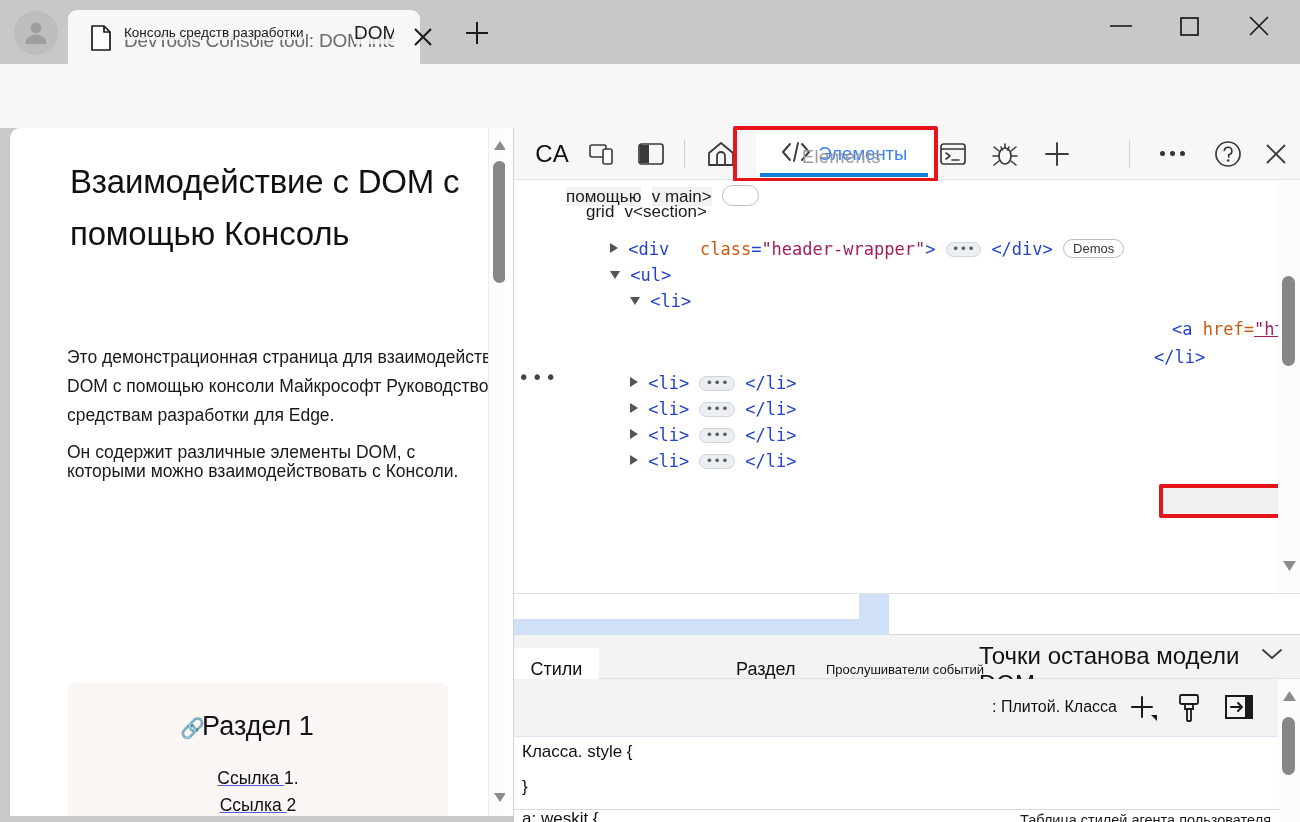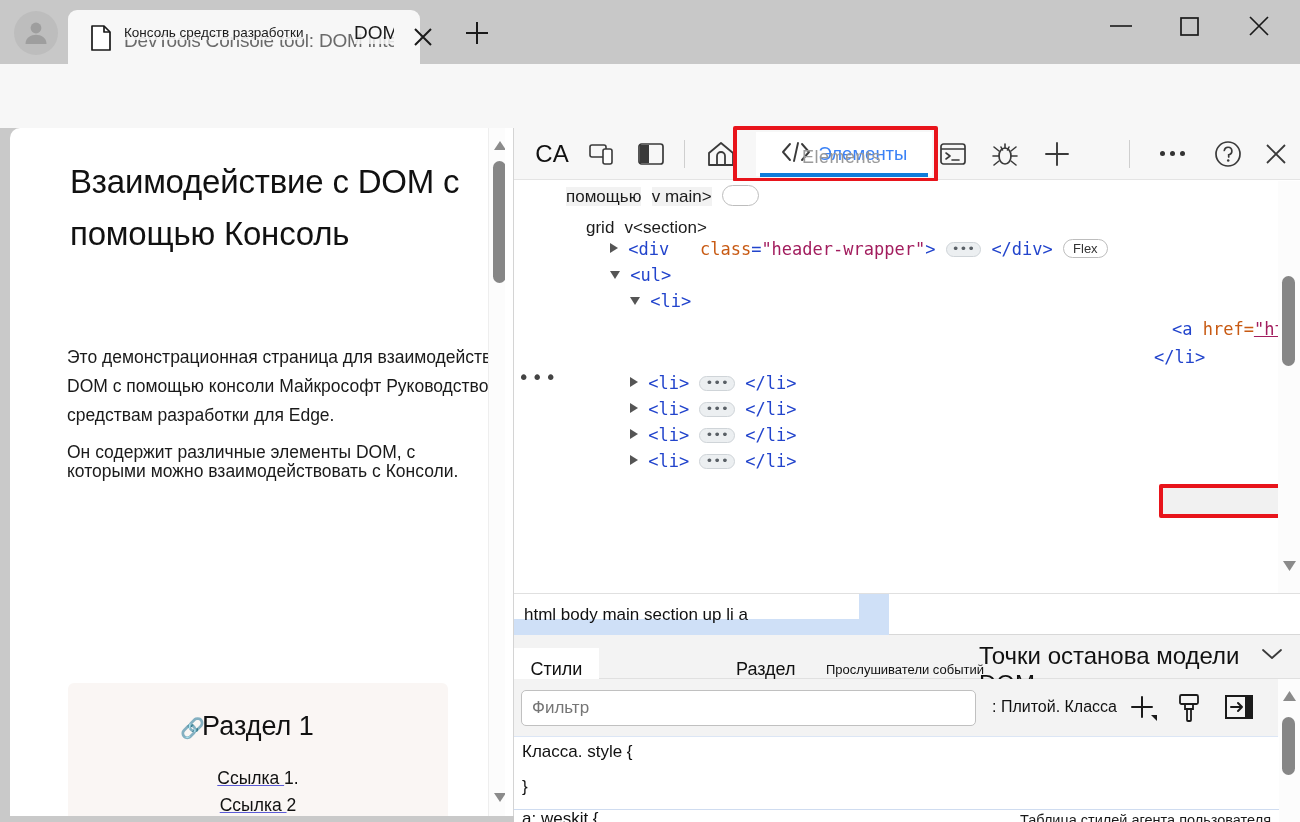--- a/index.html
+++ b/index.html
@@ -544,32 +544,32 @@
     </div>
 
     <div class="domtree">
 
       <div class="tree-row" style="left:52px; top:4px;">
         <span class="ru-overlay">помощью</span>
         <span class="ru-overlay">v main&gt;</span>
         <span class="badge-pill" style="border-radius:12px; padding:2px 14px; color:transparent;">g</span>
       </div>
 
-      <div class="tree-row" style="left:72px; top:36px;text-align:center;">
+      <div class="tree-row" style="left:72px; top:20px;text-align:center;">
         <span class="ru-overlay" style="background:transparent;">grid</span>
         <span class="ru-overlay" style="background:transparent;">v&lt;section&gt;</span>
       </div>
 
       <div class="tree-row" style="left:96px; top:58px;">
         <span class="tri tri-right"></span>
         <span class="tk-br">&lt;div</span>
         <span>&nbsp;&nbsp;</span><span class="tk-attr">class</span><span class="tk-br">=</span><span class="tk-val">"header-wrapper"</span><span class="tk-br">&gt;</span>
         <span class="ellip">•••</span>
         <span class="tk-br">&lt;/div&gt;</span>
-        <span class="badge-pill">Flex</span>
+        <span class="badge-pill">Demos</span>
       </div>
 
       <div class="tree-row" style="left:96px; top:84px;">
         <span class="tri tri-down"></span>
         <span class="tk-br">&lt;ul&gt;</span>
       </div>
 
       <div class="tree-row" style="left:116px; top:110px;">
         <span class="tri tri-down"></span>
         <span class="tk-br">&lt;li&gt;</span>
@@ -617,37 +617,35 @@
       <span style="position:absolute; left:5px; bottom:18px;">
         <svg width="13" height="10" viewBox="0 0 13 10">
             <path d="M6.5 10 L0 0 L13 0 Z" fill="#8b8b8b"></path>
           </svg>
       </span>
     </div>
 
     <div class="crumbbar">
       <div class="crumb-hl"></div>
       <div class="crumb-hl2"></div>
-      <div class="crumb-txt">html body main section up li a</div>
     </div>
 
     <div class="paneltabs">
       <div class="pt pt-stili">Стили</div>
       <div class="pt pt-maket">Раздел</div>
       <div class="pt pt-events">Прослушиватели событий</div>
       <div class="pt pt-dom">Точки останова модели DOM</div>
       <span class="pt-chev">
         <svg width="22" height="14" viewBox="0 0 22 14">
             <path d="M2 3 L11 11 L20 3" fill="none" stroke="#3a3a3a" stroke-width="1.8" stroke-linecap="round" stroke-linejoin="round"></path>
           </svg>
       </span>
     </div>
 
     <div class="filterrow">
-      <input class="filter-input" type="text" placeholder="Фильтр" style="">
       <span class="fr-label">: Плитой. Класса</span>
       <span class="fr-plus">
         <svg width="32" height="30" viewBox="0 0 32 30">
           <path d="M13 4 V24 M3 14 H23" stroke="#1a1a1a" stroke-width="2" stroke-linecap="round"></path>
           <path d="M22 22 L28 28 L28 22 Z" fill="#1a1a1a"></path>
         </svg>
       </span>
       <span class="fr-brush">
         <svg width="26" height="30" viewBox="0 0 26 30">
           <rect x="4" y="2" width="18" height="9" rx="1.5" fill="none" stroke="#1a1a1a" stroke-width="1.8"></rect>

